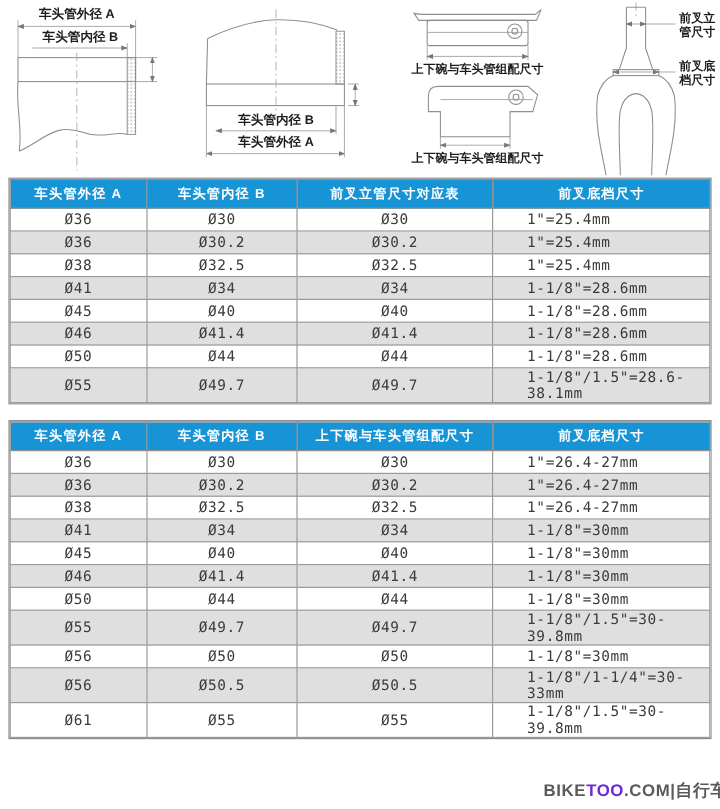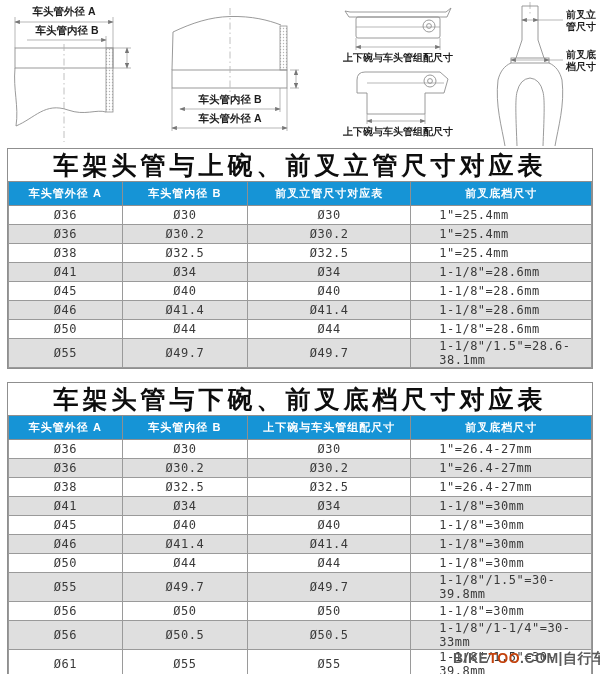--- a/index.html
+++ b/index.html
@@ -20,21 +20,21 @@
   th{background:#1694d6;color:#fff;font-size:11px;font-weight:bold;
      height:21px;letter-spacing:1px;border:1px solid #8f8f8f;}
   td{height:18px;border:1px solid #9a9a9a;background:#fff;text-align:center;
      font-family:"DejaVu Sans Mono","Liberation Mono",monospace;
      font-size:12px;color:#3a3a3a;letter-spacing:0.5px;padding:0;}
   tr.alt td{background:#dfdfdf;}
   td.spec{text-align:left;padding-left:28px;}
   .watermark{position:absolute;left:453px;top:650px;white-space:nowrap;
              font:bold 14px "Liberation Sans",sans-serif;color:#5a5a5a;
              letter-spacing:0.5px;}
-  .watermark .hl{color:#c2410c;}
+  .watermark .hl{color:#6d28d9;}
 </style>
 </head>
 <body>
 
 <svg class="diagrams" viewBox="0 0 600 148">
   <defs>
     <pattern id="stipple" width="3" height="3" patternUnits="userSpaceOnUse">
       <circle cx="1.5" cy="1.5" r="0.7" fill="#b5b5b5"></circle>
     </pattern>
     <marker id="arr" markerWidth="8" markerHeight="6" refX="7" refY="3" orient="auto">
@@ -120,21 +120,20 @@
     <text class="dlabel-sm" x="566" y="18">前叉立</text>
     <text class="dlabel-sm" x="566" y="30">管尺寸</text>
     <line class="dthin" x1="511" y1="60" x2="549" y2="60" marker-start="url(#arrL)" marker-end="url(#arr)"></line>
     <line class="dthin" x1="549" y1="60" x2="563" y2="60"></line>
     <text class="dlabel-sm" x="566" y="58">前叉底</text>
     <text class="dlabel-sm" x="566" y="70">档尺寸</text>
   </g>
 </svg>
 
 <div class="tblock">
-  <div class="ttitle">车架头管与上碗、前叉立管尺寸对应表</div>
   <table>
     <colgroup>
         <col class="c1">
         <col class="c2">
         <col class="c3">
         <col class="c4">
       </colgroup>
     <thead>
       <tr>
           <th>车头管外径 A</th>
@@ -190,21 +189,20 @@
           <td>Ø55</td>
           <td>Ø49.7</td>
           <td>Ø49.7</td>
           <td class="spec">1-1/8"/1.5"=28.6-38.1mm</td>
         </tr>
       </tbody>
   </table>
 </div>
 
 <div class="tblock">
-  <div class="ttitle">车架头管与下碗、前叉底档尺寸对应表</div>
   <table>
     <colgroup>
         <col class="c1">
         <col class="c2">
         <col class="c3">
         <col class="c4">
       </colgroup>
     <thead>
       <tr>
           <th>车头管外径 A</th>

